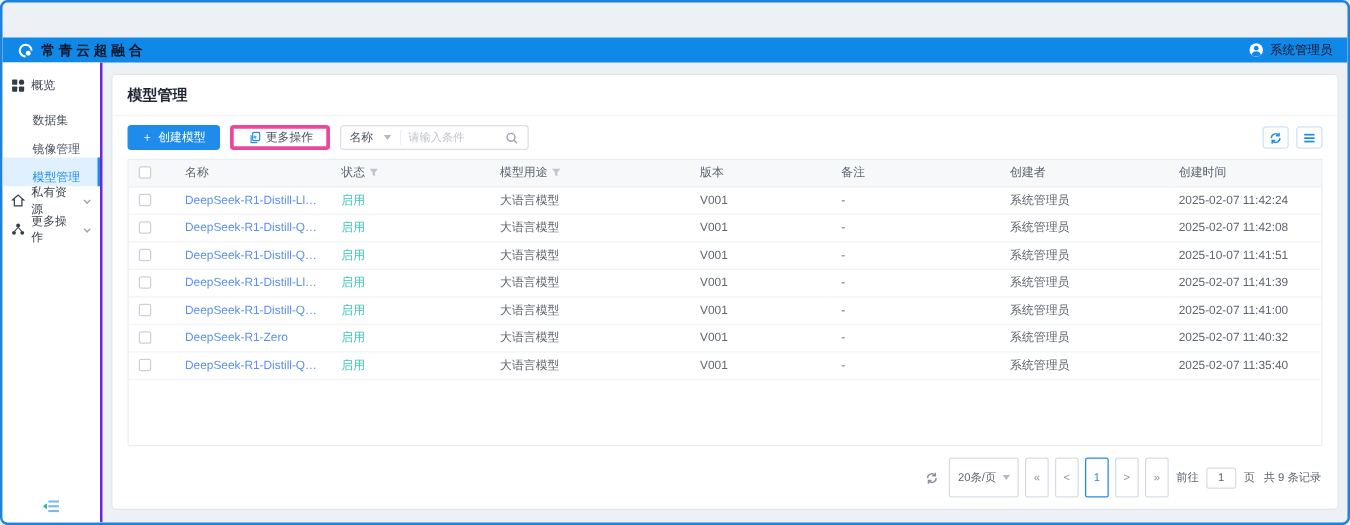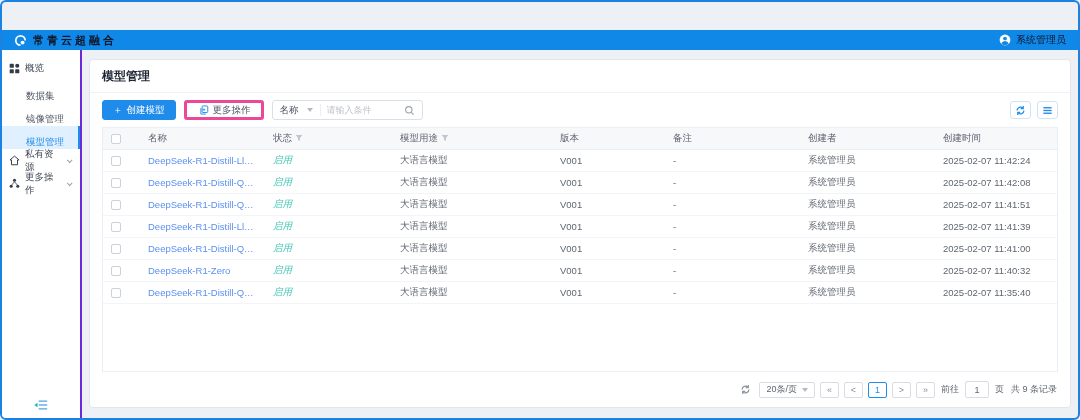--- a/index.html
+++ b/index.html
@@ -48,26 +48,26 @@
   .toolbar-right { margin-left: auto; display: flex; gap: 6px; }
   .icon-btn { width: 21px; height: 18px; border: 1px solid #cfe3f8; border-radius: 3px; background: #fff; color: #1f8ceb; display: flex; align-items: center; justify-content: center; cursor: pointer; }
   .icon-btn svg { width: 11px; height: 11px; }
   
   .table-wrap { margin: 0 12px; border: 1px solid #ebeef3; flex: 1; overflow: hidden; }
   table { width: 100%; border-collapse: collapse; table-layout: fixed; font-size: 9.5px; }
   th { background: #f7f8fa; color: #5a6370; font-weight: normal; text-align: left; height: 21px; padding: 0 8px; border-bottom: 1px solid #ebeef3; white-space: nowrap; }
   td { height: 22px; padding: 0 8px; border-bottom: 1px solid #f2f4f7; color: #5f6670; white-space: nowrap; overflow: hidden; text-overflow: ellipsis; }
   .checkbox { display: inline-block; width: 10px; height: 10px; border: 1px solid #ccd1d9; border-radius: 2px; background: #fff; vertical-align: middle; cursor: pointer; }
   .cell-name { color: #5b8ff2; cursor: pointer; }
-  .cell-status { color: #3ec7b3; font-style: italic; }
+  .cell-status { color: #3ec7b3; }
   .funnel { width: 8px; height: 8px; margin-left: 3px; vertical-align: -1px; cursor: pointer; }
   
   .pagination { display: flex; align-items: center; justify-content: flex-end; gap: 5px; padding: 9px 12px; font-size: 9px; color: #5f6670; }
   .pg-refresh { width: 11px; height: 11px; color: #8a919c; margin-right: 3px; cursor: pointer; }
-  .pg-box { height: 16px; min-width: 19px; border: 1px solid #d9dde3; border-radius: 2px; background: #fff; color: #8a919c; display: inline-flex; align-items: center; justify-content: center; padding: 0 3px; cursor: pointer; font-size: 9px; }
+  .pg-box { height: 32px; min-width: 19px; border: 1px solid #d9dde3; border-radius: 2px; background: #fff; color: #8a919c; display: inline-flex; align-items: center; justify-content: center; padding: 0 3px; cursor: pointer; font-size: 9px; }
   .pg-size { padding: 0 6px; gap: 5px; color: #5f6670; }
   .pg-current { border-color: #1f8ceb; color: #1f8ceb; }
   .pg-goto-input { width: 24px; height: 17px; border: 1px solid #d9dde3; border-radius: 2px; text-align: center; font-size: 9px; color: #5f6670; outline: none; font-family: "Liberation Sans", sans-serif; }
   .pg-label { margin: 0 1px; }
 </style>
 </head>
 <body>
 
 <div class="topbar">
   <div class="brand">
@@ -233,21 +233,21 @@
                 <td>2025-02-07 11:42:08</td>
               </tr>
               <tr>
                 <td><span class="checkbox"></span></td>
                 <td class="cell-name">DeepSeek-R1-Distill-Qwen-14B</td>
                 <td class="cell-status">启用</td>
                 <td>大语言模型</td>
                 <td>V001</td>
                 <td>-</td>
                 <td>系统管理员</td>
-                <td>2025-02-07 11:41:51</td>
+                <td>2025-10-07 11:41:51</td>
               </tr>
               <tr>
                 <td><span class="checkbox"></span></td>
                 <td class="cell-name">DeepSeek-R1-Distill-Llama-8B</td>
                 <td class="cell-status">启用</td>
                 <td>大语言模型</td>
                 <td>V001</td>
                 <td>-</td>
                 <td>系统管理员</td>
                 <td>2025-02-07 11:41:39</td>

